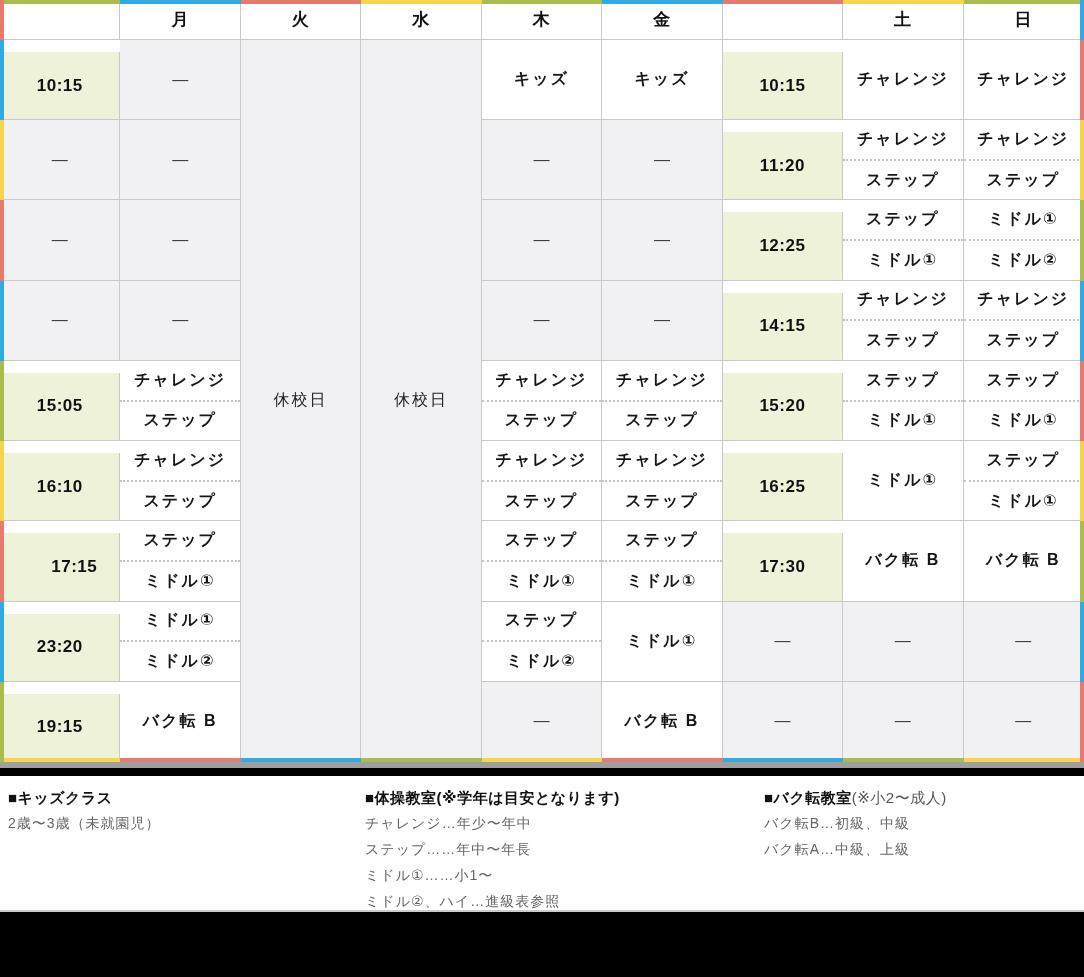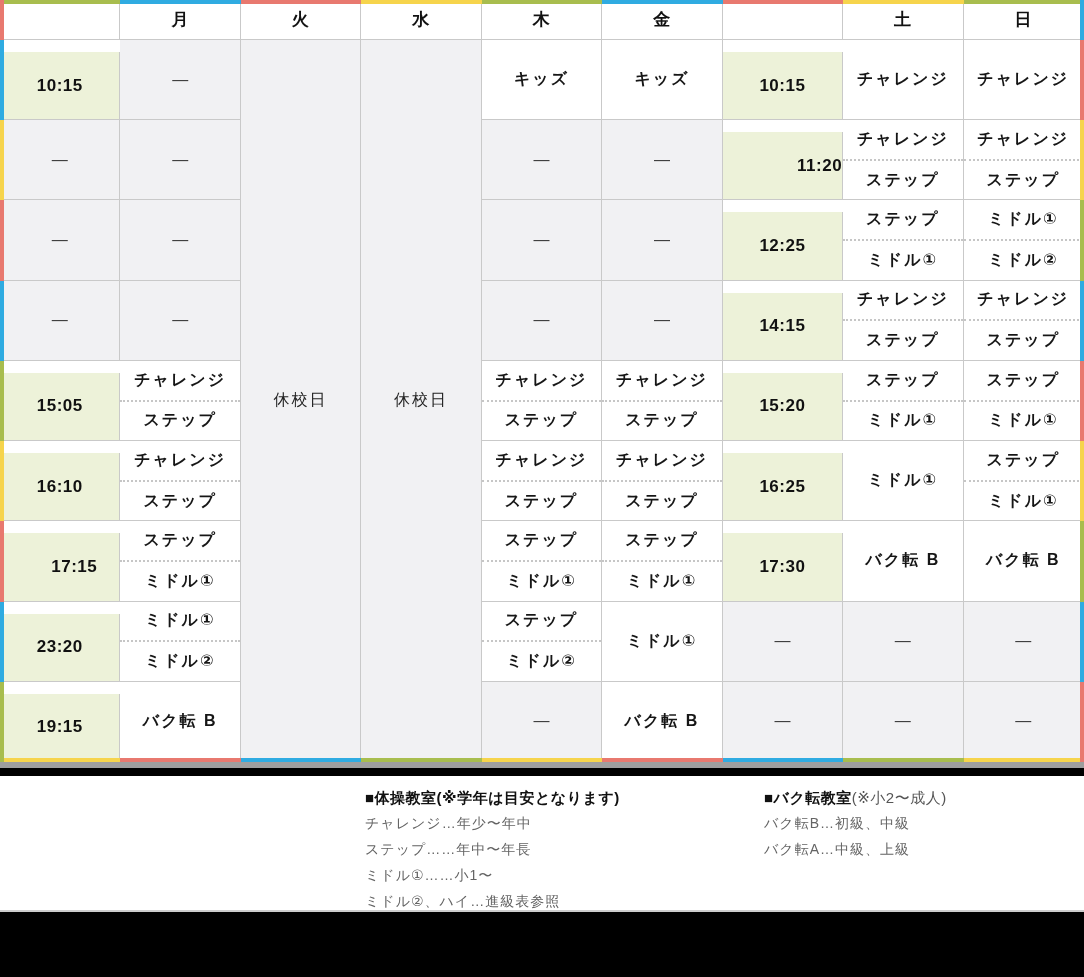--- a/index.html
+++ b/index.html
@@ -122,21 +122,21 @@
       </div>
       <div class="cell gray" style="grid-area: 3 / 2;">
         <div class="dash-txt">—</div>
       </div>
       <div class="cell gray" style="grid-area: 3 / 5;">
         <div class="dash-txt">—</div>
       </div>
       <div class="cell gray" style="grid-area: 3 / 6;">
         <div class="dash-txt">—</div>
       </div>
-      <div class="cell green" style="grid-area: 3 / 7; justify-content: flex-end;">
+      <div class="cell green" style="grid-area: 3 / 7;">
         <div class="time-txt">11:20</div>
       </div>
       <div class="cell white split" style="grid-area: 3 / 8;">
         <div class="sub">
           <div class="klass">チャレンジ</div>
         </div>
         <div class="sub">
           <div class="klass">ステップ</div>
         </div>
       </div>
@@ -431,20 +431,24 @@
       <div class="seg" style="background: rgb(168, 189, 78);"></div>
       <div class="seg" style="background: rgb(47, 171, 225);"></div>
       <div class="seg" style="background: rgb(232, 121, 111);"></div>
     </div>
 </div>
 
 <div class="shadow-strip"></div>
 <div class="black-gap"></div>
 
 <div class="legend" id="legend">
+    <div class="lsec s0">
+      <div class="ltitle"><div class="" style="display: inline;">■キッズクラス</div></div>
+      <div class="lline">2歳〜3歳（未就園児）</div>
+    </div>
     <div class="lsec s1">
       <div class="ltitle"><div class="" style="display: inline;">■体操教室(※学年は目安となります)</div></div>
       <div class="lline">チャレンジ…年少〜年中</div>
       <div class="lline">ステップ……年中〜年長</div>
       <div class="lline">ミドル①……小1〜</div>
       <div class="lline">ミドル②、ハイ…進級表参照</div>
     </div>
     <div class="lsec s2">
       <div class="ltitle"><div class="" style="display: inline;">■バク転教室</div><div class="lsuffix" style="display: inline;">(※小2〜成人)</div></div>
       <div class="lline">バク転B…初級、中級</div>

